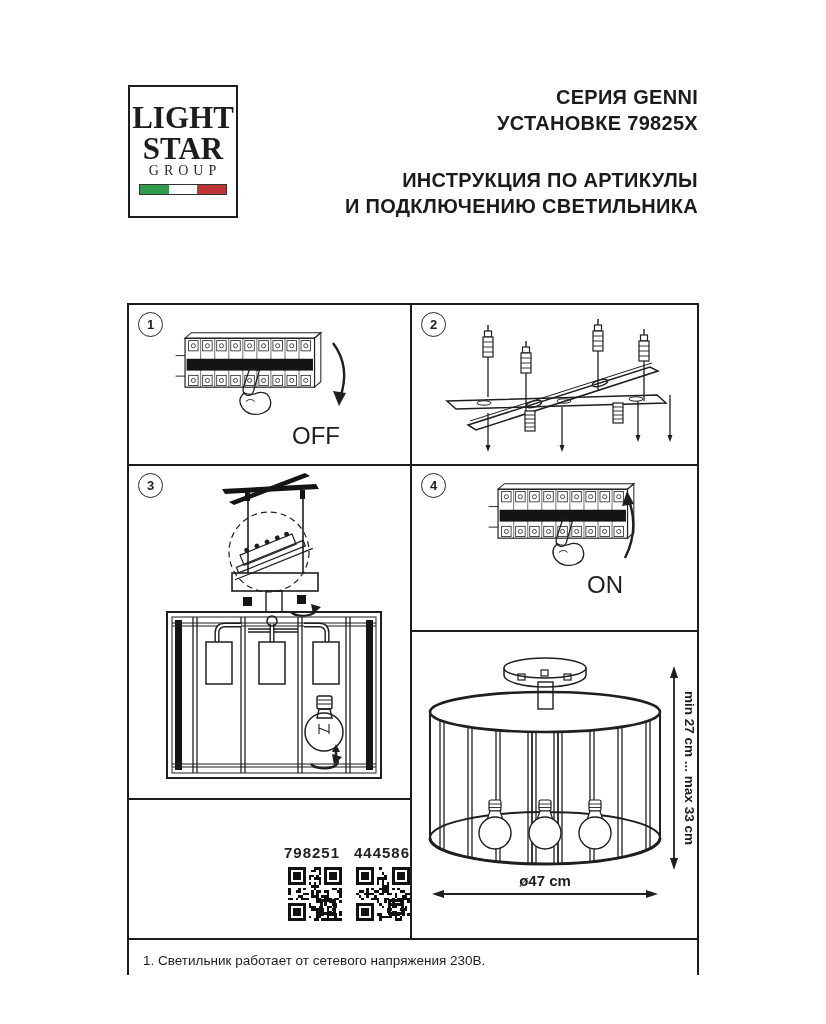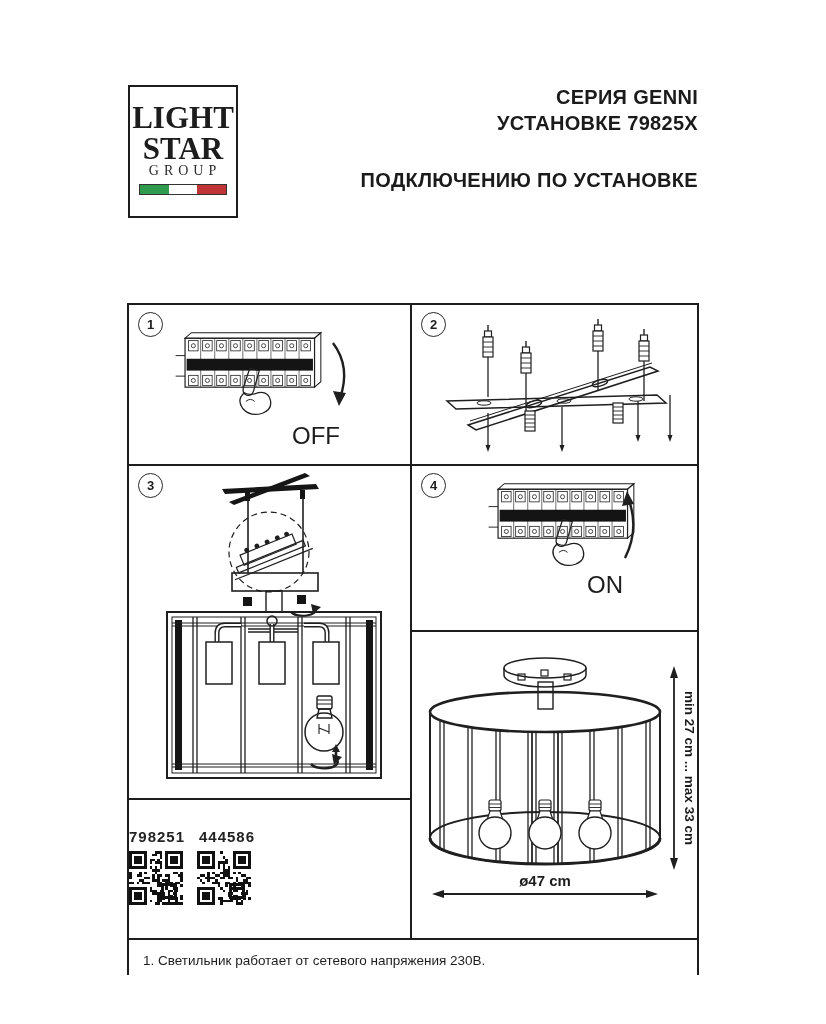--- a/index.html
+++ b/index.html
@@ -22,21 +22,21 @@
   
   .gl{position:absolute;background:#1d1d1d;}
   
   .panel{position:absolute;background:#fff;}
   .step-badge{position:absolute;left:9px;top:7px;width:23px;height:23px;border:1.5px solid #2a2a2a;
               border-radius:50%;font-size:13px;font-weight:600;display:flex;align-items:center;
               justify-content:center;background:#fff;}
   svg{display:block;}
   .stroke{stroke:#1f1f1f;fill:none;}
   
-  .qr-panel-inner{padding-top:28px;display:flex;flex-direction:column;align-items:flex-start;}
+  .qr-panel-inner{padding-top:44px;display:flex;flex-direction:column;align-items:flex-end;}
   .art-row{display:flex;gap:14px;}
   .art-num{width:56px;text-align:center;font-size:15px;font-weight:700;letter-spacing:1px;color:#222;}
   .qr-row{display:flex;gap:14px;margin-top:6px;}
   
   .footer-notes{position:absolute;left:129px;top:940px;width:566px;height:58px;
                 padding:11px 0 0 14px;box-sizing:border-box;font-size:13.5px;line-height:20px;color:#1d1d1d;}
 </style>
 </head>
 <body>
 
@@ -113,21 +113,22 @@
       <div style="background:#2f9c4d"></div>
       <div style="background:#ffffff"></div>
       <div style="background:#bf3535"></div>
     </div>
   </div>
 
   <div class="header-text">
     <div>СЕРИЯ GENNI</div>
     <div>УСТАНОВКЕ 79825X</div>
     <div class="header-gap"></div>
-    <div>ПОДКЛЮЧЕНИЮ ПО УСТАНОВКЕ</div>
+    <div>ИНСТРУКЦИЯ ПО АРТИКУЛЫ</div>
+    <div>И ПОДКЛЮЧЕНИЮ СВЕТИЛЬНИКА</div>
   </div>
 
   <div class="gl" style="left:127px;top:303px;width:572px;height:2px"></div>
   <div class="gl" style="left:127px;top:303px;width:2px;height:697px"></div>
   <div class="gl" style="left:697px;top:303px;width:2px;height:697px"></div>
   <div class="gl" style="left:127px;top:998px;width:572px;height:2px"></div>
   <div class="gl" style="left:127px;top:464px;width:572px;height:2px"></div>
   <div class="gl" style="left:410px;top:303px;width:2px;height:637px"></div>
   <div class="gl" style="left:410px;top:630px;width:289px;height:2px"></div>
   <div class="gl" style="left:127px;top:798px;width:285px;height:2px"></div>

